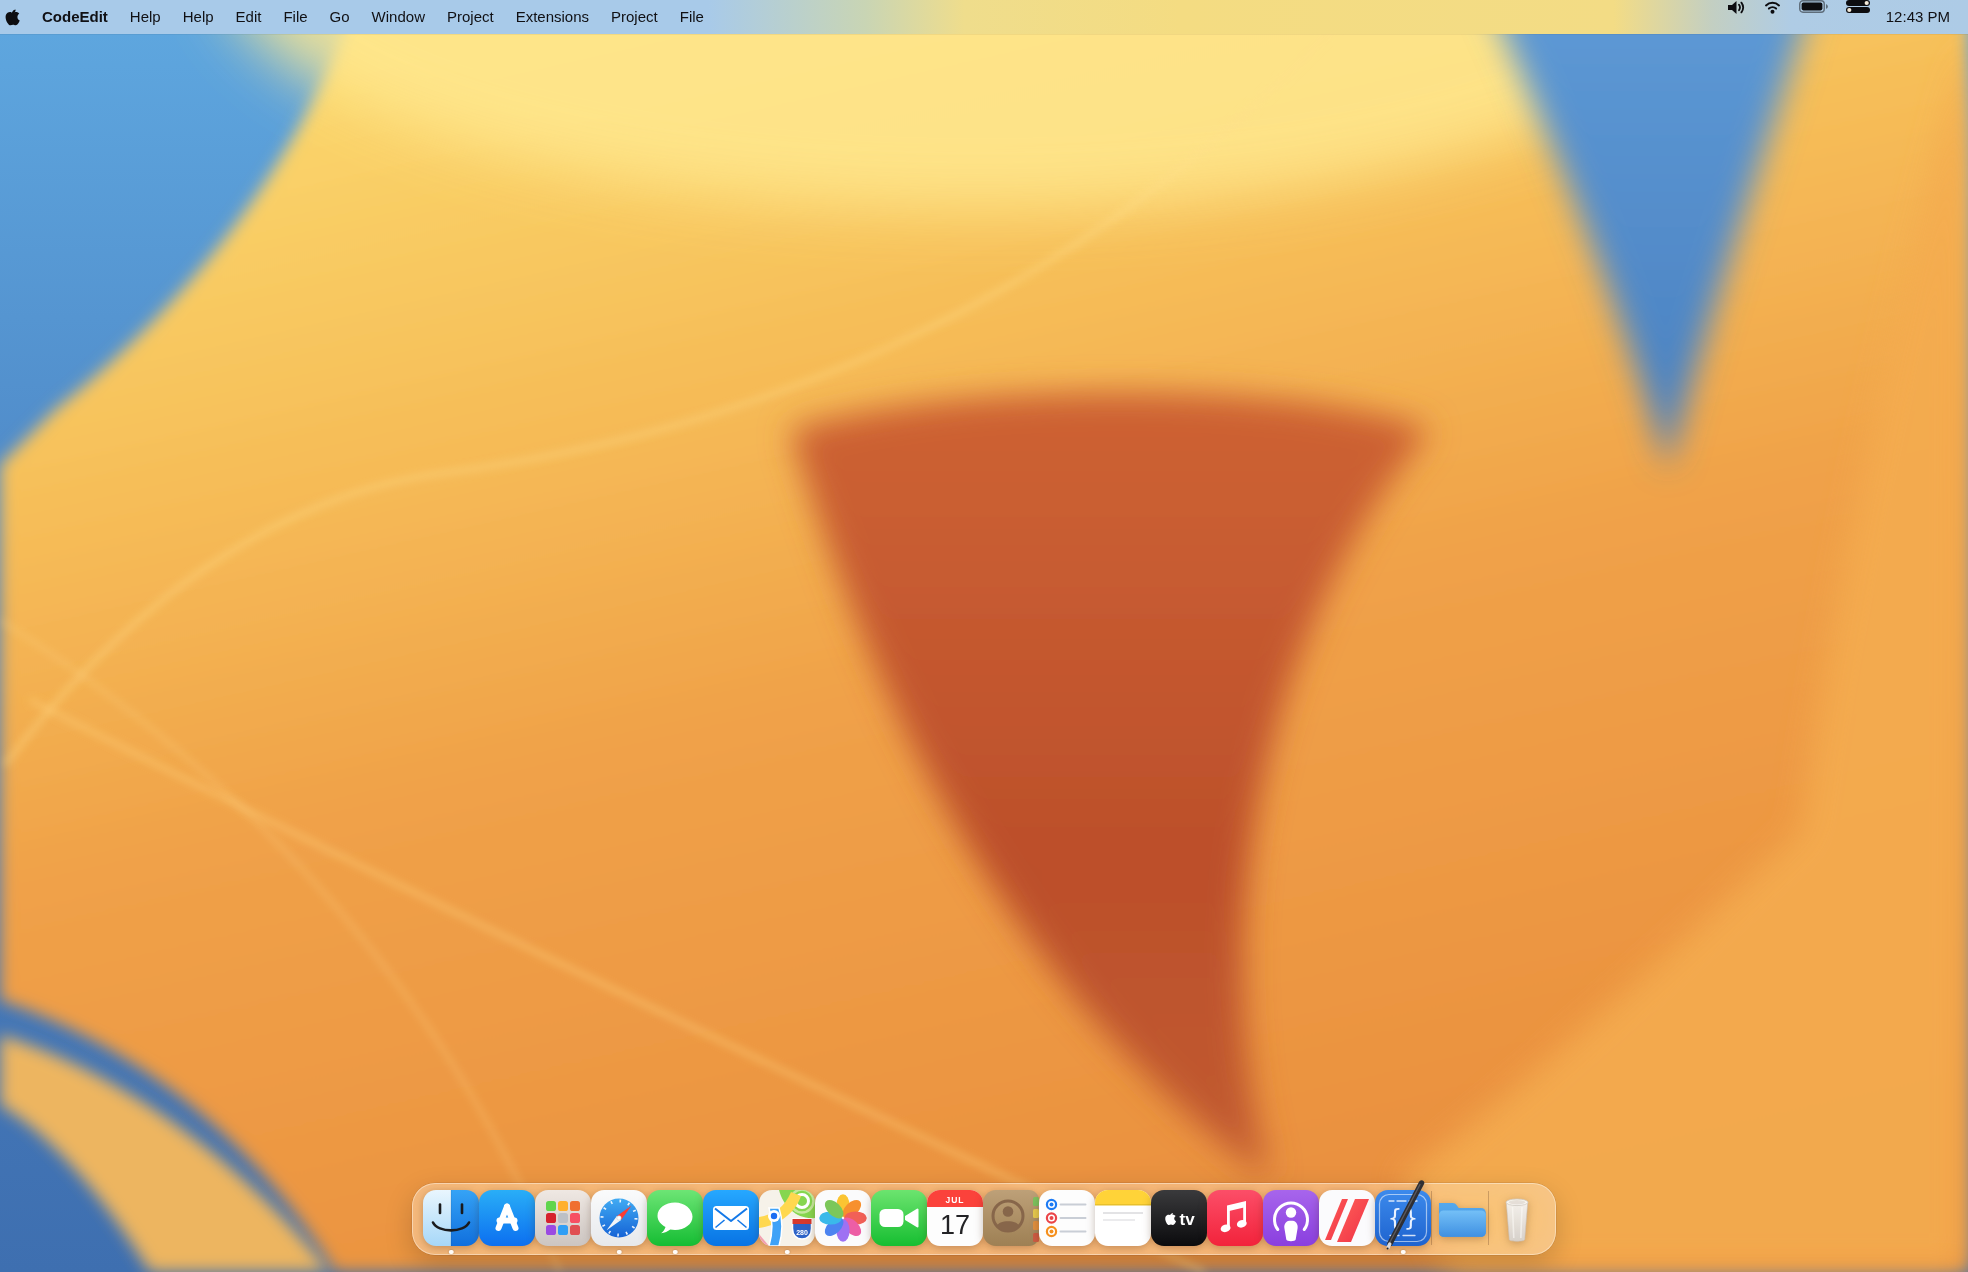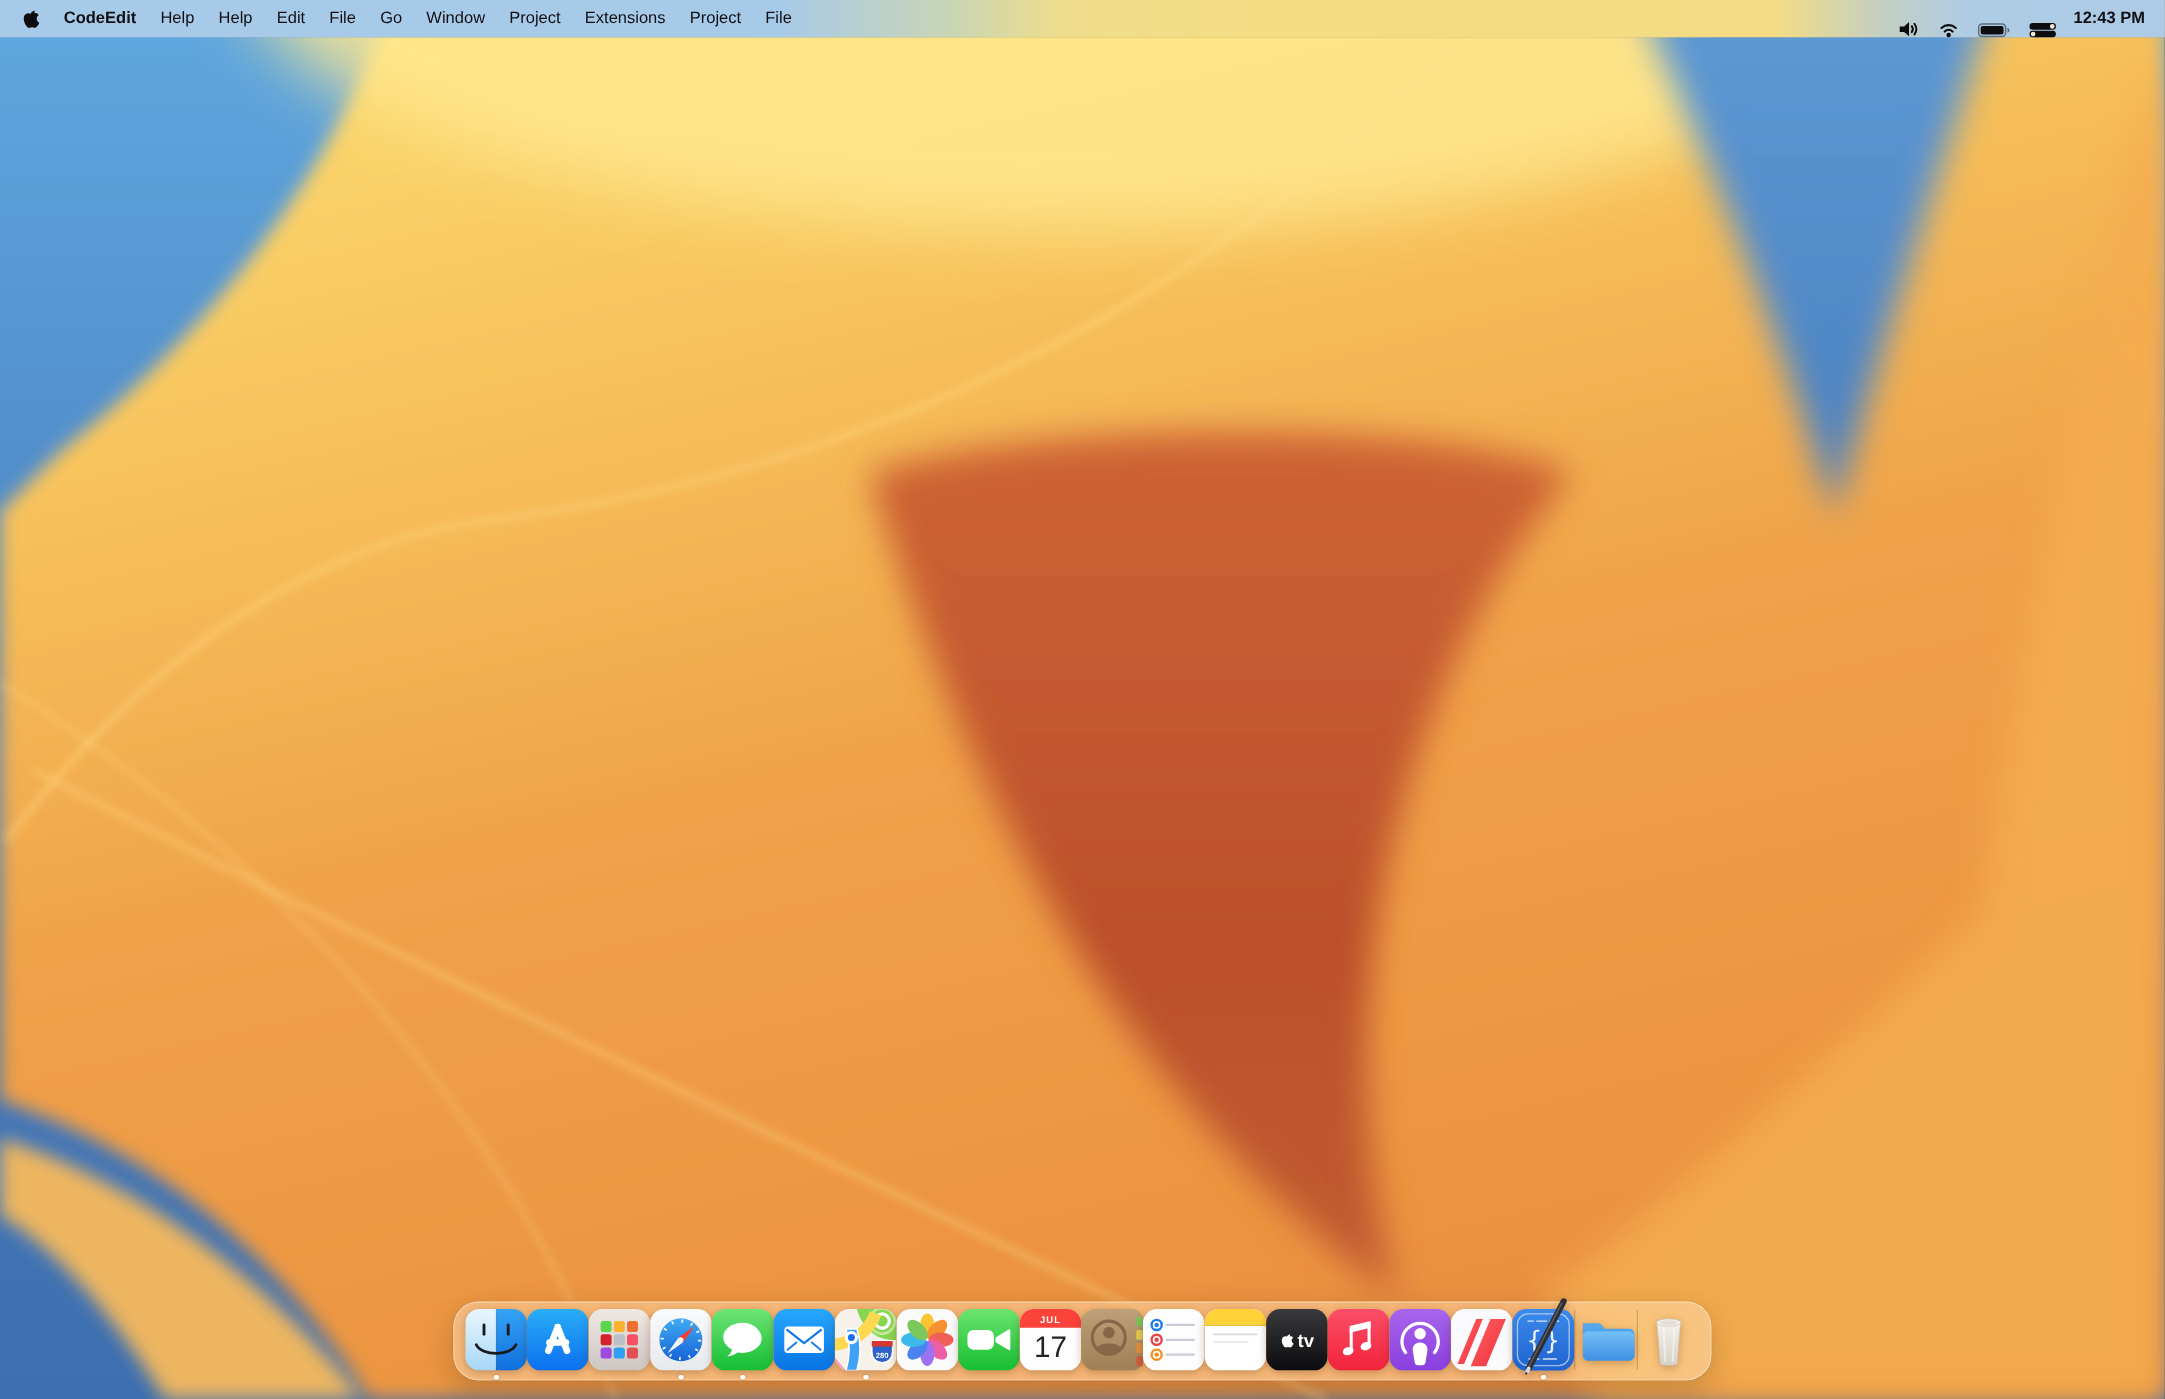--- a/index.html
+++ b/index.html
@@ -6,25 +6,25 @@
   .screen{position:relative;width:1968px;height:1272px;overflow:hidden;
     font-family:"Liberation Sans", sans-serif; -webkit-user-select:none;}
   .wallpaper{position:absolute;inset:0;width:100%;height:100%;display:block;}
 
   
   .menubar{position:absolute;top:0;left:0;right:0;height:34px;z-index:10;
     display:flex;align-items:center;color:#101014;font-size:15px;
     background:linear-gradient(90deg,#A8CAE9 0%,#A8CAE9 36%,#C9D5B4 44%,#EFDD8C 49%,#F4DC82 60%,#F3DC85 82%,#C3Cfc2 87%,#AFCCE5 91%,#ADCBE6 100%);
     backdrop-filter:blur(26px) saturate(1.4);
     box-shadow:0 0.5px 0 rgba(0,0,0,0.10);}
-  .mb-left{display:flex;align-items:center;padding-left:16px;}
+  .mb-left{display:flex;align-items:center;}
   .mi{padding:0 11px;line-height:34px;white-space:nowrap;}
   .mi.app{font-weight:bold;}
   .apple{display:flex;align-items:center;padding:0 10px 0 4px;height:34px;}
-  .mb-right{margin-left:auto;display:flex;align-items:flex-end;padding-right:18px;font-weight:bold;}
+  .mb-right{margin-left:auto;display:flex;align-items:flex-start;padding-right:18px;}
   .sticon{display:flex;align-items:center;margin-left:17px;}
   .clock{margin-left:15px;line-height:34px;white-space:nowrap;}
 
   
   .dock-wrap{position:absolute;left:0;right:0;bottom:17px;display:flex;justify-content:center;z-index:10;}
   .dock{display:flex;align-items:flex-start;gap:0;height:70px;padding:0 10px;
     border-radius:23px;
     background:rgba(246,233,226,0.45);
     backdrop-filter:blur(32px) saturate(1.6);
     border:1px solid rgba(255,255,255,0.40);

